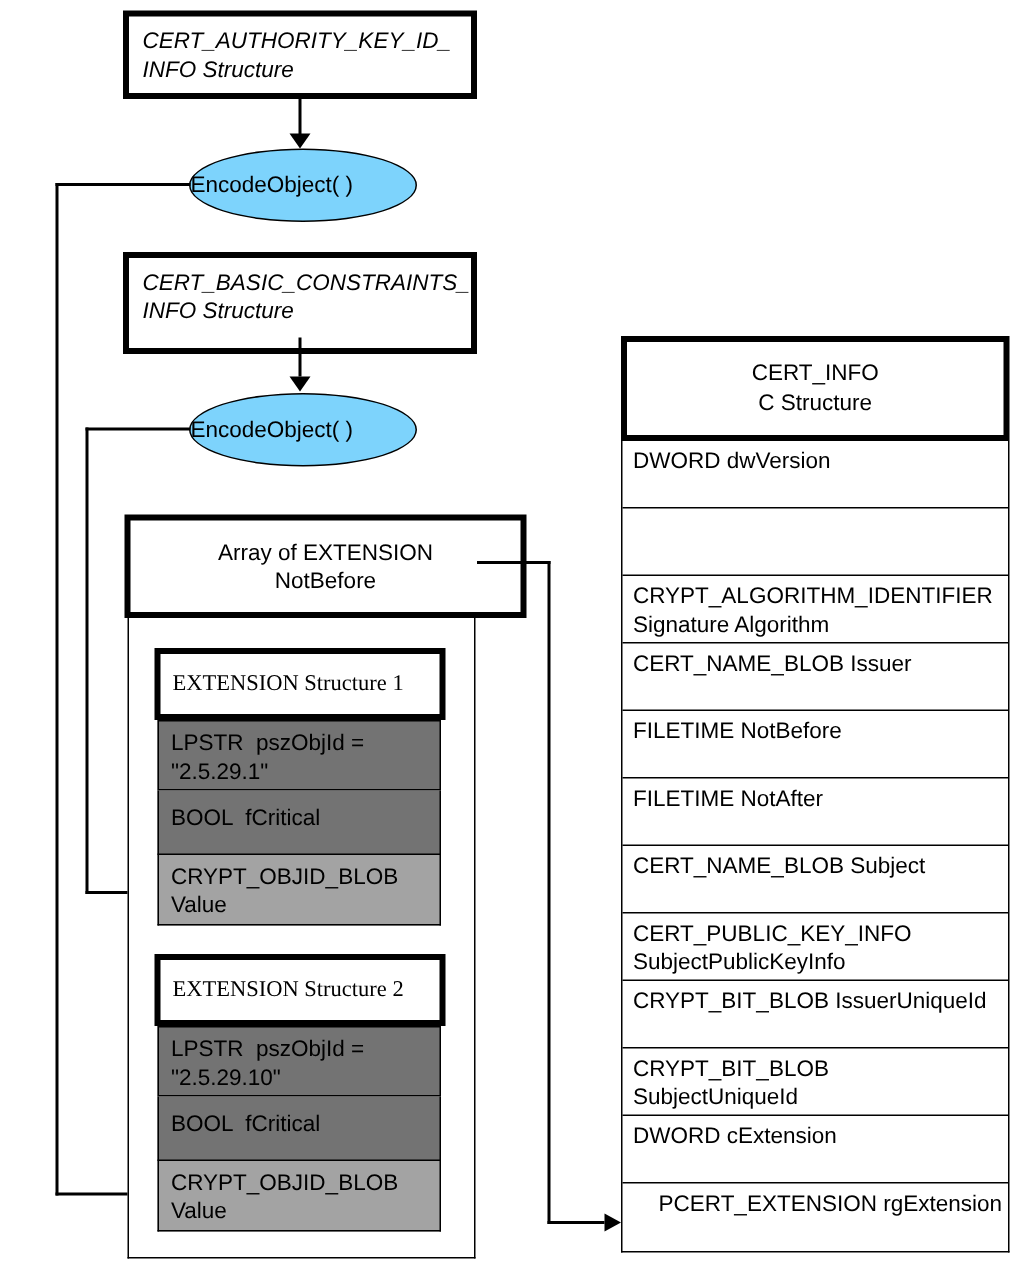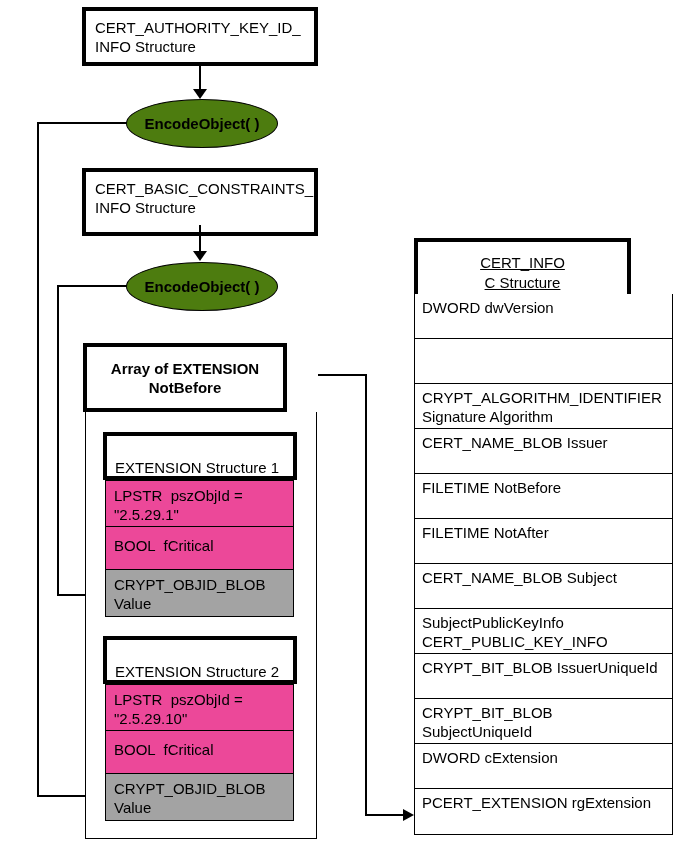--- a/index.html
+++ b/index.html
@@ -5,37 +5,37 @@
   html,body{margin:0;padding:0;background:#fff;}
   .canvas{
     position:relative;width:681px;height:845px;background:#ffffff;
     font-family:"Liberation Sans",sans-serif;color:#000;font-size:15px;
     overflow:hidden;
   }
   .abs{position:absolute;box-sizing:border-box;}
   .thick{border:4px solid #000;background:#fff;}
   .ln{white-space:pre;line-height:19px;}
   
-  .flowbox{padding:7px 4px 0 9px;}
+  .flowbox{padding:7px 4px 0 9px;font-style:italic;}
   .centerbox{display:flex;flex-direction:column;justify-content:center;align-items:center;text-align:center;}
   
   .ellipse{
-    border:1px solid #000;border-radius:50%;background:#4d7c0f;
-    display:flex;align-items:center;justify-content:center;
-    font-weight:bold;font-size:15px;
+    border:1px solid #000;border-radius:50%;background:#7dd3fc;
+    display:flex;align-items:center;
+    font-weight:normal;font-size:15px;
   }
   
-  .extheader{display:flex;align-items:flex-end;padding-left:8px;}
-  .cell{border:1px solid #000;border-top:none;background:#ec4899;padding:5px 4px 0 8px;}
+  .extheader{display:flex;align-items:center;padding-left:8px;font-family:Liberation Serif, serif;}
+  .cell{border:1px solid #000;border-top:none;background:#737373;padding:5px 4px 0 8px;}
   .cell.first{border-top:1px solid #000;}
   .cell.shaded{background:#a3a3a3;}
   
   .tbody{border:1px solid #000;border-top:none;background:#fff;}
   .trow{box-sizing:border-box;height:45px;border-bottom:1px solid #000;padding:4px 4px 0 7px;overflow:hidden;}
-  .trow:last-child{border-bottom:none;}
+  .trow:last-child{border-bottom:none;text-align:right;}
   
   .seg{background:#000;}
   .head-down{width:0;height:0;border-left:7px solid transparent;border-right:7px solid transparent;border-top:10px solid #000;}
   .head-right{width:0;height:0;border-top:6px solid transparent;border-bottom:6px solid transparent;border-left:11px solid #000;}
 </style>
 </head>
 <body>
 
 <div class="canvas">
 
@@ -66,21 +66,21 @@
   <div class="abs seg" style="left:37px;top:122px;width:90px;height:2px;"></div>
   <div class="abs seg" style="left:37px;top:122px;width:2px;height:675px;"></div>
   <div class="abs seg" style="left:37px;top:795px;width:57px;height:2px;"></div>
   <div class="abs head-right" style="left:94px;top:790px;"></div>
 
   <div class="abs seg" style="left:57px;top:285px;width:70px;height:2px;"></div>
   <div class="abs seg" style="left:57px;top:285px;width:2px;height:311px;"></div>
   <div class="abs seg" style="left:57px;top:594px;width:37px;height:2px;"></div>
   <div class="abs head-right" style="left:94px;top:589px;"></div>
 
-  <div class="abs thick centerbox" style="left:83px;top:343px;width:204px;height:69px;font-weight:bold;">
+  <div class="abs thick centerbox" style="left:83px;top:343px;width:268px;height:69px;">
     <div class="ln">Array of EXTENSION</div>
     <div class="ln">NotBefore</div>
   </div>
 
   <div class="abs" style="left:85px;top:412px;width:232px;height:427px;border:1px solid #000;border-top:none;background:#fff;"></div>
 
   <div class="abs thick extheader" style="left:103px;top:432px;width:194px;height:48px;">
     <span>EXTENSION Structure 1</span>
   </div>
   <div class="abs cell first" style="left:105px;top:480px;width:189px;height:47px;">
@@ -108,21 +108,21 @@
   <div class="abs cell shaded" style="left:105px;top:774px;width:189px;height:47px;">
     <div class="ln">CRYPT_OBJID_BLOB</div>
     <div class="ln">Value</div>
   </div>
 
   <div class="abs seg" style="left:318px;top:374px;width:49px;height:2px;"></div>
   <div class="abs seg" style="left:365px;top:374px;width:2px;height:442px;"></div>
   <div class="abs seg" style="left:365px;top:814px;width:38px;height:2px;"></div>
   <div class="abs head-right" style="left:403px;top:809px;"></div>
 
-  <div class="abs thick centerbox" style="left:414px;top:238px;width:217px;height:70px;text-decoration:underline;">
+  <div class="abs thick centerbox" style="left:414px;top:224px;width:259px;height:70px;">
     <div class="ln" style="line-height:20px;">CERT_INFO</div>
     <div class="ln" style="line-height:20px;">C Structure</div>
   </div>
   <div class="abs tbody" style="left:414px;top:294px;width:259px;">
     <div class="trow">
       <div class="ln">DWORD dwVersion</div>
       <div class="ln"></div>
     </div>
     <div class="trow">
     </div>
@@ -140,22 +140,22 @@
     </div>
     <div class="trow">
       <div class="ln">FILETIME NotAfter</div>
       <div class="ln"></div>
     </div>
     <div class="trow">
       <div class="ln">CERT_NAME_BLOB Subject</div>
       <div class="ln"></div>
     </div>
     <div class="trow">
+      <div class="ln">CERT_PUBLIC_KEY_INFO</div>
       <div class="ln">SubjectPublicKeyInfo</div>
-      <div class="ln">CERT_PUBLIC_KEY_INFO</div>
     </div>
     <div class="trow">
       <div class="ln">CRYPT_BIT_BLOB IssuerUniqueId</div>
       <div class="ln"></div>
     </div>
     <div class="trow">
       <div class="ln">CRYPT_BIT_BLOB</div>
       <div class="ln">SubjectUniqueId</div>
     </div>
     <div class="trow">

